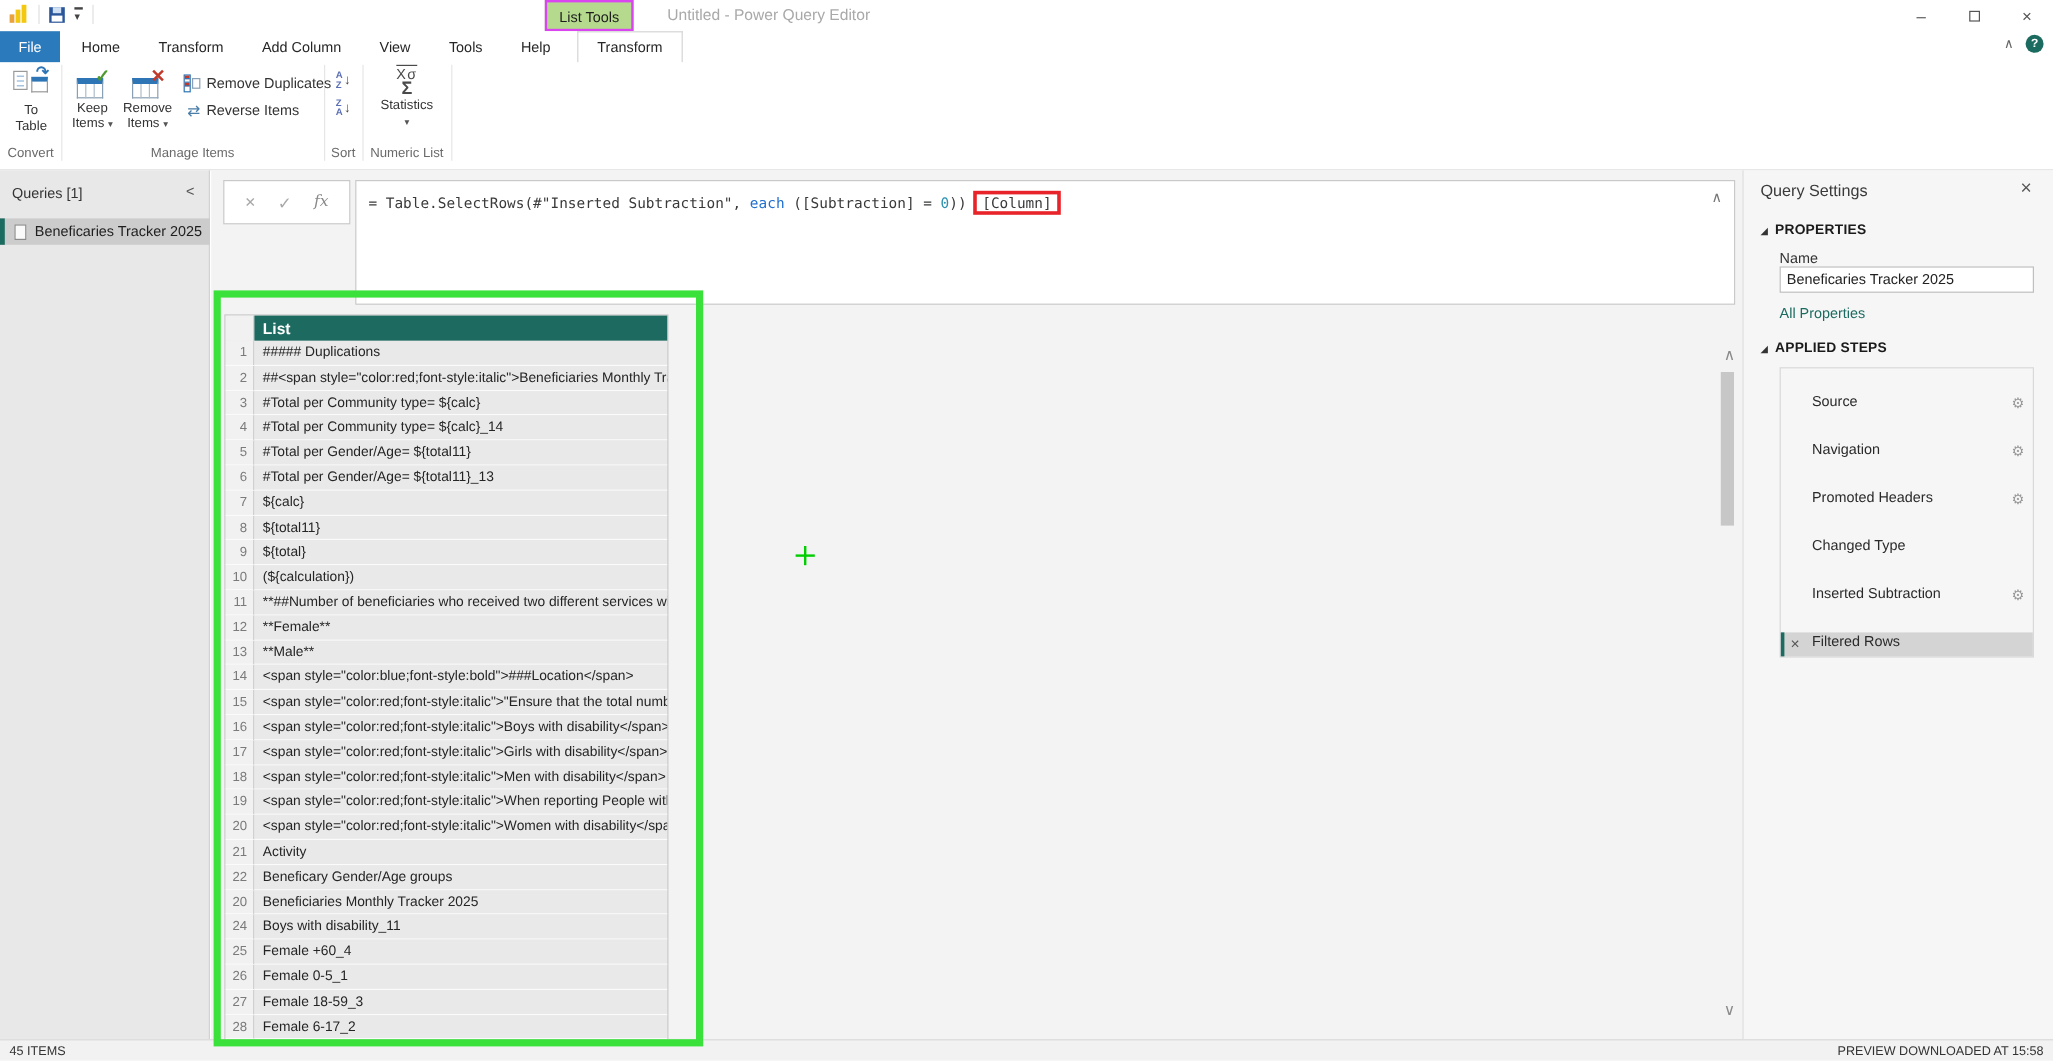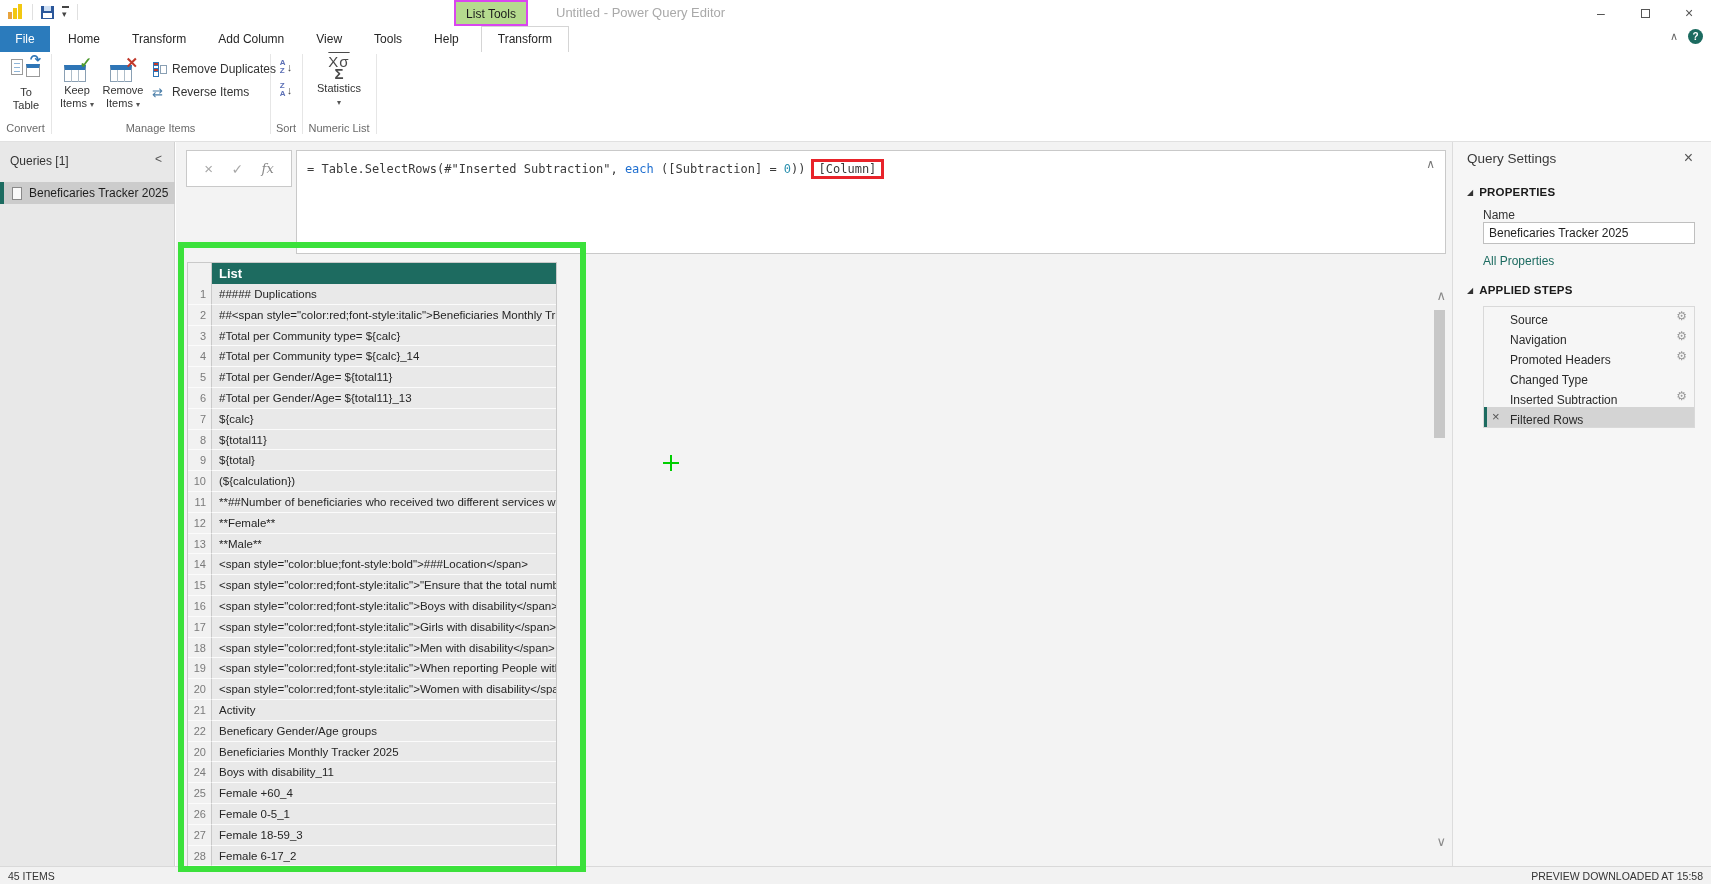--- a/index.html
+++ b/index.html
@@ -35,21 +35,21 @@
   .chev-up { font-size:11px; color:#666; }
   .help-ic { width:15px; height:15px; border-radius:50%; background:#1c6b60; color:#fff; font-size:10px; font-weight:bold; text-align:center; line-height:15px; }
 
   
   .ribbon { position:absolute; left:0; top:52px; width:1711px; height:90px; background:#fff; border-bottom:1px solid #e1e1e1; }
   .grp-sep { position:absolute; top:2px; width:1px; height:80px; background:#e6e6e6; }
   .grp-label { position:absolute; top:70px; font-size:11px; color:#6a6a6a; text-align:center; }
   .bigbtn { position:absolute; top:4px; display:flex; flex-direction:column; align-items:center; gap:2px; }
   .bigbtn .lbl { font-size:11px; color:#333; text-align:center; line-height:13px; }
   .caret { font-size:8px; color:#555; }
-  .smallbtn { position:absolute; display:flex; align-items:center; gap:5px; height:18px; }
+  .smallbtn { position:absolute; display:flex; align-items:center; gap:5px; height:18px;text-align:right; }
   .smallbtn .lbl { font-size:12px; color:#333; white-space:nowrap; }
 
   .ic-totable { width:30px; height:28px; position:relative; }
   .ic-totable .doc { position:absolute; left:0; top:3px; width:12px; height:16px; background:#fff; border:1px solid #9a9a9a; }
   .ic-totable .doc i { display:block; height:1px; background:#8fb5d8; margin:3px 2px 0 2px; }
   .ic-totable .tblx { position:absolute; right:1px; top:8px; width:14px; height:13px; background:#fff; border:1px solid #9a9a9a; border-top:4px solid #2e75b6; }
   .ic-totable .arr { position:absolute; right:0; top:-4px; color:#2e75b6; font-size:13px; font-weight:bold; }
   .ic-table { width:26px; height:24px; position:relative; margin-top:2px; }
   .ic-table .grid { position:absolute; left:0; bottom:0; width:22px; height:17px; background:#fff; border:1px solid #8aa0b4; border-top:5px solid #2e75b6; }
   .ic-table .grid:before { content:""; position:absolute; left:6px; top:0; width:1px; height:12px; background:#aebdc9; }
@@ -60,21 +60,21 @@
   .ic-dup { width:15px; height:15px; position:relative; }
   .ic-dup .col { position:absolute; left:1px; top:0; width:6px; height:15px; border:1px solid #2e75b6; }
   .ic-dup .col i { display:block; height:3px; border-bottom:1px solid #2e75b6; }
   .ic-dup .col i.r { background:#c0392b; }
   .ic-dup .sq { position:absolute; right:0; top:3px; width:7px; height:9px; border:1px solid #8aa0b4; background:#fff; }
   .ic-rev { width:15px; height:15px; color:#4a7ea8; font-size:13px; line-height:15px; }
   .sortbtn { position:absolute; width:22px; height:20px; display:flex; align-items:center; justify-content:center; gap:1px; }
   .sortbtn .az { display:flex; flex-direction:column; font-size:8px; font-weight:bold; color:#5b6fb5; line-height:8px; }
   .sortbtn .dn { font-size:11px; color:#444; }
   .ic-stats { display:flex; flex-direction:column; align-items:center; line-height:12px; color:#4a4a4a; }
-  .ic-stats .xs { font-size:15px; letter-spacing:1px; text-decoration:overline; }
+  .ic-stats .xs { font-size:12px; letter-spacing:1px; text-decoration:overline; }
   .ic-stats .sig { font-size:15px; font-weight:bold; }
 
   
   .queries-pane { position:absolute; left:0; top:142px; width:175px; height:724px; background:#e8e8e8; border-right:1px solid #d2d2d2; }
   .qp-header { position:absolute; left:10px; top:12px; font-size:12px; color:#333; }
   .qp-collapse { position:absolute; right:12px; top:10px; font-size:12px; color:#555; }
   .qp-item { position:absolute; left:0; top:40px; width:175px; height:22px; background:#cccccc; display:flex; align-items:center; }
   .qp-item .selbar { position:absolute; left:0; top:0; width:4px; height:22px; background:#1c6b60; }
   .qp-item .qicon { width:10px; height:13px; background:#fafafa; border:1px solid #8a8a8a; margin-left:12px; }
   .qp-item .qname { font-size:12px; color:#1e1e1e; margin-left:7px; white-space:nowrap; }
@@ -119,21 +119,21 @@
   .settings { position:absolute; left:1452px; top:142px; width:259px; height:724px; background:#f6f6f6; border-left:1px solid #dcdcdc; }
   .qs-title { position:absolute; left:14px; top:9px; font-size:13.5px; color:#3a3a3a; }
   .qs-close { position:absolute; right:18px; top:7px; font-size:16px; color:#555; }
   .sec-head { position:absolute; left:14px; display:flex; align-items:center; gap:6px; }
   .sec-tri { font-size:8px; color:#333; }
   .sec-label { font-size:11.5px; font-weight:bold; color:#1a1a1a; letter-spacing:.2px; }
   .name-label { position:absolute; left:30px; top:66px; font-size:12px; color:#333; }
   .name-input { position:absolute; left:30px; top:80px; width:212px; height:22px; background:#fff; border:1px solid #bfbfbf; font-size:12px; color:#222; padding:0 5px; font-family:"Liberation Sans", sans-serif; }
   .all-props { position:absolute; left:30px; top:112px; font-size:12px; color:#1c6b60; }
   .steps-box { position:absolute; left:30px; top:164px; width:212px; border:1px solid #d9d9d9; background:#f6f6f6; }
-  .step { position:relative; height:20px; display:flex; align-items:flex-end; padding-left:26px; }
+  .step { position:relative; height:20px; display:flex; align-items:flex-start; padding-left:26px;margin-top:20px; }
   .step .step-name { font-size:12px; color:#2a2a2a; white-space:nowrap; }
   .step .gear { position:absolute; right:7px; top:2px; color:#999; font-size:12px; }
   .step.sel { background:#d4d4d4; }
   .step.sel:before { content:""; position:absolute; left:0; top:0; width:3px; height:20px; background:#1c6b60; }
   .step .step-x { position:absolute; left:8px; top:0; color:#555; font-size:13px; line-height:20px; }
 
   
   .statusbar { position:absolute; left:0; top:866px; width:1711px; height:18px; background:#f2f2f2; border-top:1px solid #d9d9d9; font-size:10.5px; color:#333; }
   .sb-left { position:absolute; left:8px; top:3px; }
   .sb-right { position:absolute; right:8px; top:3px; }

